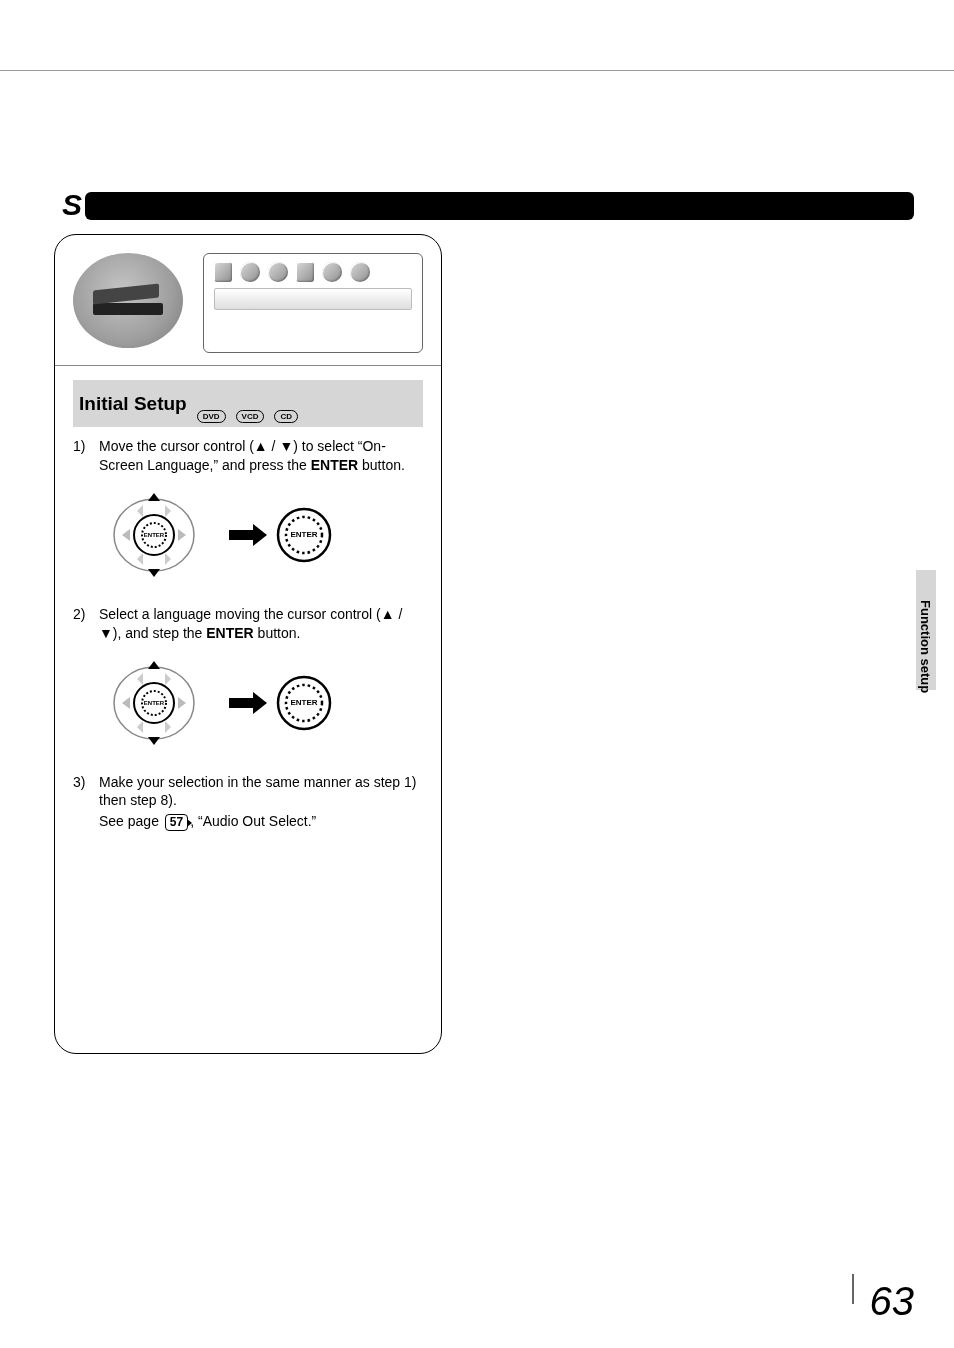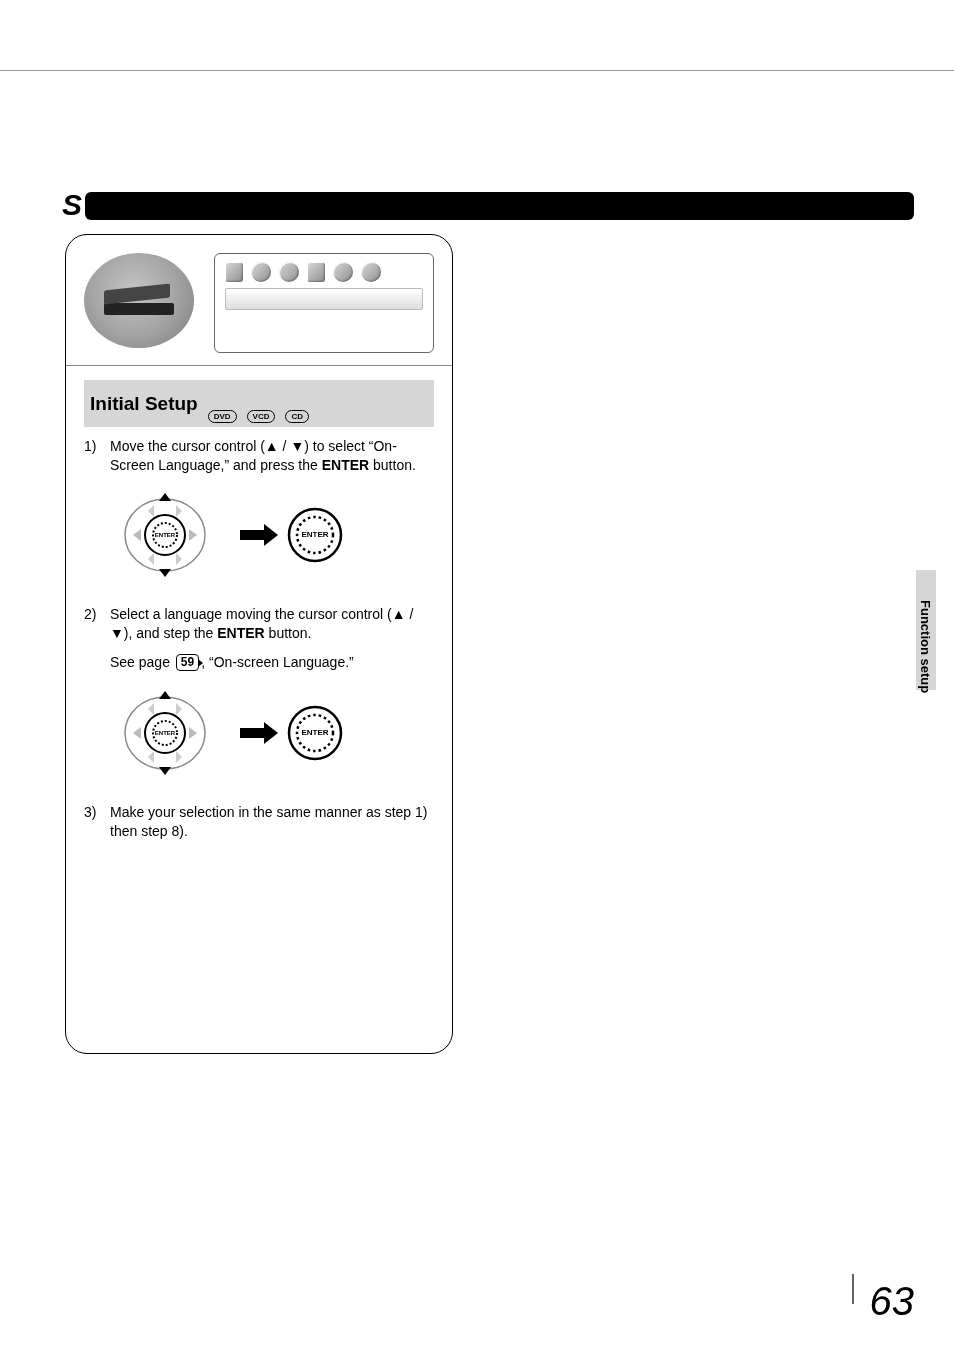--- a/index.html
+++ b/index.html
@@ -12,21 +12,21 @@
   }
   .black-bar {
     position: absolute; left: 85px; right: 40px; top: 192px;
     height: 28px; background: #000; border-radius: 6px;
   }
   .s-letter {
     position: absolute; left: 62px; top: 188px;
     font-size: 30px; font-weight: 700; font-style: italic;
   }
   .panel {
-    position: absolute; left: 65px; top: 234px;
+    position: absolute; left: 54px; top: 234px;
     width: 388px; height: 820px;
     border: 1.5px solid #000; border-radius: 22px;
     overflow: hidden;
   }
   .topbox-wrap { padding: 18px 18px 12px 18px; display: flex; gap: 20px; align-items: flex-start; }
   .thumb {
     width: 110px; height: 95px; border-radius: 50%;
     background: radial-gradient(circle at 45% 40%, #c5c5c5 0%, #9e9e9e 60%, #777 100%);
     display: flex; align-items: center; justify-content: center;
     flex: 0 0 auto;
@@ -174,23 +174,20 @@
         <span class="lbl">ENTER</span>
       </div>
     </div>
 
     <div class="step">
       <div class="step-n">2)</div>
       <div>
         <span>Select a language moving the cursor control (</span><span>▲</span><span> / </span><span>▼</span><span>), and step the </span><b>ENTER</b><span> button.</span>
       </div>
     </div>
-    <div class="sub">
-      <span>See page </span><span class="page-ref">59</span><span>, “On-screen Language.”</span>
-    </div>
 
     <div class="diagram">
       <div class="dpad">
         <svg width="110" height="100" viewBox="0 0 110 100">
           <ellipse cx="55" cy="50" rx="40" ry="36" fill="none" stroke="#888" stroke-width="1.5"></ellipse>
           <circle cx="55" cy="50" r="20" fill="none" stroke="#000" stroke-width="2"></circle>
           <circle cx="55" cy="50" r="12" fill="none" stroke="#000" stroke-width="2" stroke-dasharray="2,2"></circle>
           <text x="55" y="52" text-anchor="middle" font-size="6" font-weight="700">ENTER</text>
           <polygon points="23,50 31,44 31,56" fill="#bbb"></polygon>
           <polygon points="87,50 79,44 79,56" fill="#bbb"></polygon>
@@ -209,20 +206,23 @@
           <circle cx="29" cy="29" r="18" fill="none" stroke="#000" stroke-width="2.5" stroke-dasharray="2.5,3"></circle>
         </svg>
         <span class="lbl">ENTER</span>
       </div>
     </div>
 
     <div class="step">
       <div class="step-n">3)</div>
       <div>Make your selection in the same manner as step 1) then step 8).</div>
     </div>
+    <div class="sub" style="margin-top:-8px">
+      <span>See page </span><span class="page-ref">57</span><span>, “Audio Out Select.”</span>
+    </div>
 
   </div>
 </div>
 
 <div class="side-tab"></div>
 <div class="side-text">Function setup</div>
 
 <div class="page-rule"></div>
 <div class="page-num">63</div>
 

